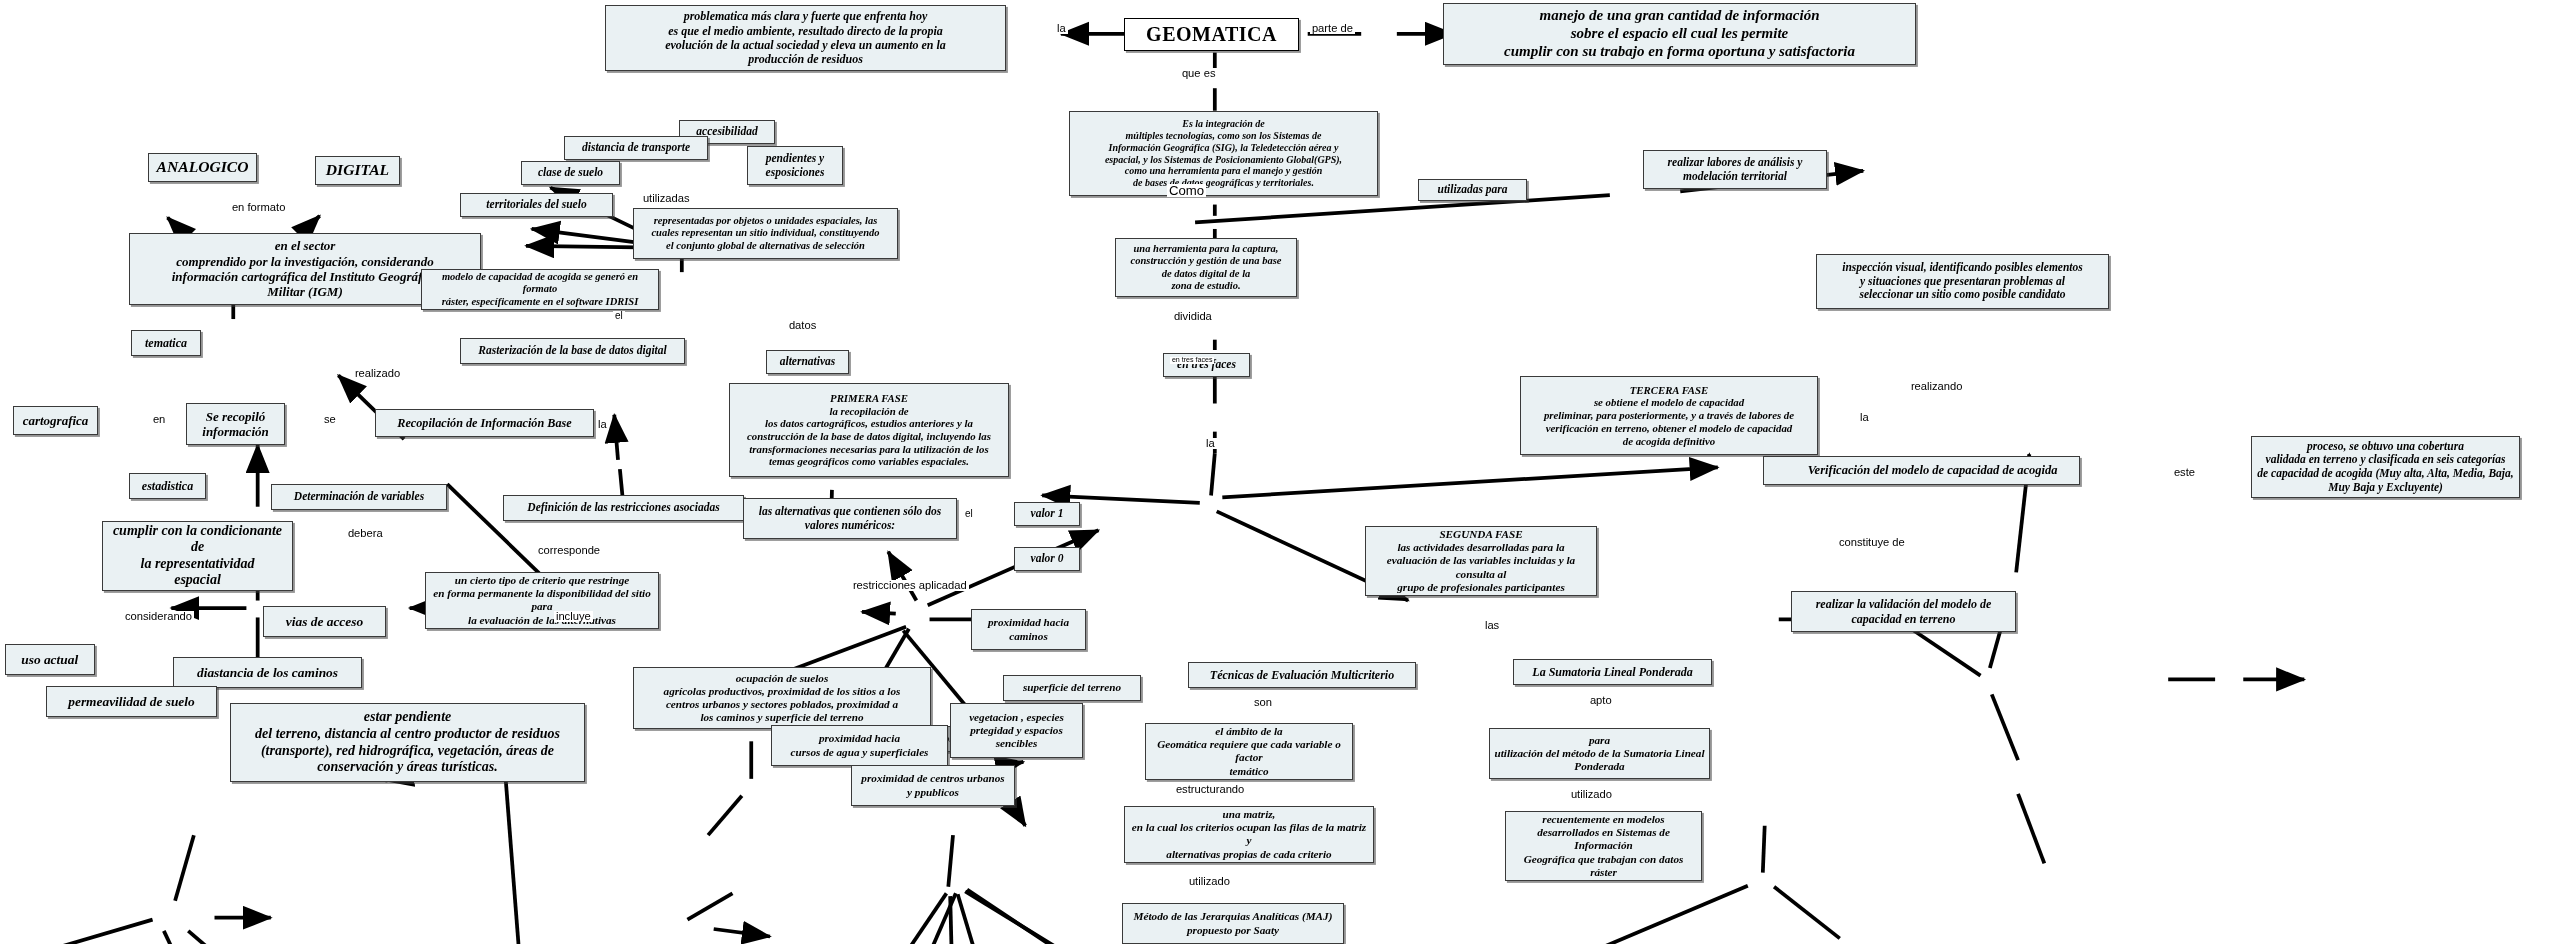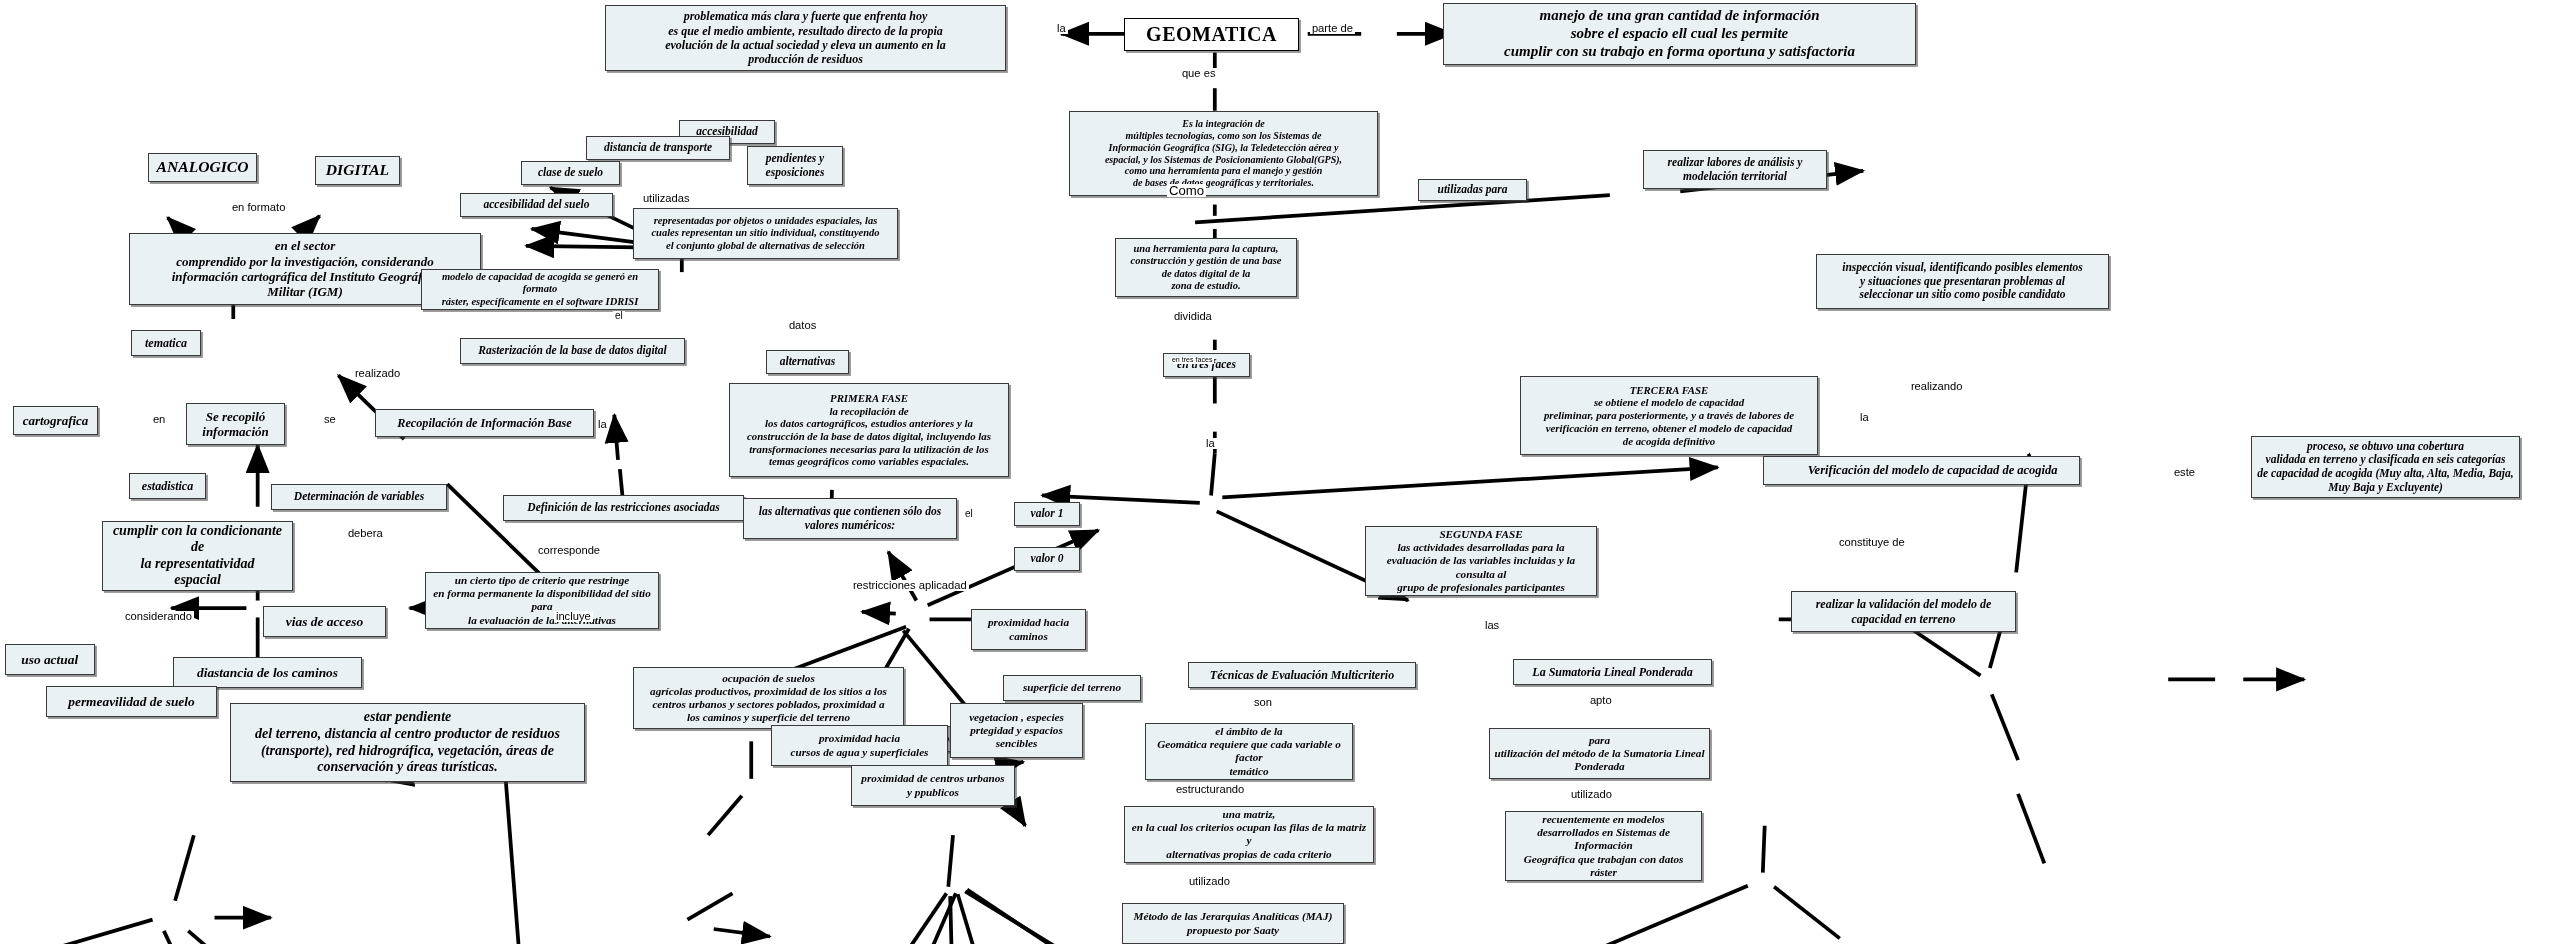--- a/index.html
+++ b/index.html
@@ -209,31 +209,31 @@
     </div>
     <div class="node" style="left: 315px; top: 156px; width: 85px; min-height: 29px; font-size: 15.6px;">
       <span>DIGITAL</span>
     </div>
     <div class="node" style="left: 129px; top: 233px; width: 352px; min-height: 72px; font-size: 13px;">
       <span>en el sector<br>comprendido por la investigación, considerando<br>información cartográfica del Instituto Geográfico<br>Militar (IGM)</span>
     </div>
     <div class="node" style="left: 679px; top: 120px; width: 96px; min-height: 24.4px; font-size: 11.5px;">
       <span>accesibilidad</span>
     </div>
-    <div class="node" style="left: 586px; top: 136px; width: 144px; min-height: 24.4px; font-size: 11.5px;">
+    <div class="node" style="left: 564px; top: 136px; width: 144px; min-height: 24.4px; font-size: 11.5px;">
       <span>distancia de transporte</span>
     </div>
     <div class="node" style="left: 747px; top: 146px; width: 96px; min-height: 39px; font-size: 11.5px;">
       <span>pendientes y<br>esposiciones</span>
     </div>
     <div class="node" style="left: 521px; top: 161px; width: 99px; min-height: 24.4px; font-size: 11.5px;">
       <span>clase de suelo</span>
     </div>
     <div class="node" style="left: 460px; top: 193px; width: 153px; min-height: 24.4px; font-size: 11.5px;">
-      <span>accesibilidad del suelo</span>
+      <span>territoriales del suelo</span>
     </div>
     <div class="node" style="left: 633px; top: 208px; width: 265px; min-height: 51px; font-size: 10.5px;">
       <span>representadas por objetos o unidades espaciales, las<br>cuales representan un sitio individual, constituyendo<br>el conjunto global de alternativas de selección</span>
     </div>
     <div class="node" style="left: 421px; top: 269px; width: 238px; min-height: 39px; font-size: 10.5px;">
       <span>modelo de capacidad de acogida se generó en formato<br>ráster, específicamente en el software IDRISI</span>
     </div>
     <div class="node" style="left: 460px; top: 338px; width: 225px; min-height: 26px; font-size: 11.5px;">
       <span>Rasterización de la base de datos digital</span>
     </div>
@@ -305,21 +305,21 @@
     </div>
     <div class="node" style="left: 46px; top: 686px; width: 171px; min-height: 31px; font-size: 13.4px;">
       <span>permeavilidad de suelo</span>
     </div>
     <div class="node" style="left: 230px; top: 703px; width: 355px; min-height: 79px; font-size: 14px;">
       <span>estar pendiente<br>del terreno, distancia al centro productor de residuos<br>(transporte), red hidrográfica, vegetación, áreas de<br>conservación y áreas turísticas.</span>
     </div>
     <div class="node" style="left: 425px; top: 572px; width: 234px; min-height: 53px; font-size: 11.2px;">
       <span>un cierto tipo de criterio que restringe<br>en forma permanente la disponibilidad del sitio para<br>la evaluación de las alternativas</span>
     </div>
-    <div class="node" style="left: 633px; top: 667px; width: 271px; min-height: 62px; font-size: 11.2px;">
+    <div class="node" style="left: 633px; top: 667px; width: 298px; min-height: 62px; font-size: 11.2px;">
       <span>ocupación de suelos<br>agrícolas productivos, proximidad de los sitios a los<br>centros urbanos y sectores poblados, proximidad a<br>los caminos y superficie del terreno</span>
     </div>
     <div class="node" style="left: 971px; top: 609px; width: 115px; min-height: 41px; font-size: 11.2px;">
       <span>proximidad hacia<br>caminos</span>
     </div>
     <div class="node" style="left: 1003px; top: 675px; width: 138px; min-height: 26px; font-size: 11.2px;">
       <span>superficie del terreno</span>
     </div>
     <div class="node" style="left: 869px; top: 726px; width: 102px; min-height: 26px; font-size: 11.2px;">
       <span>clase de suelos</span>

